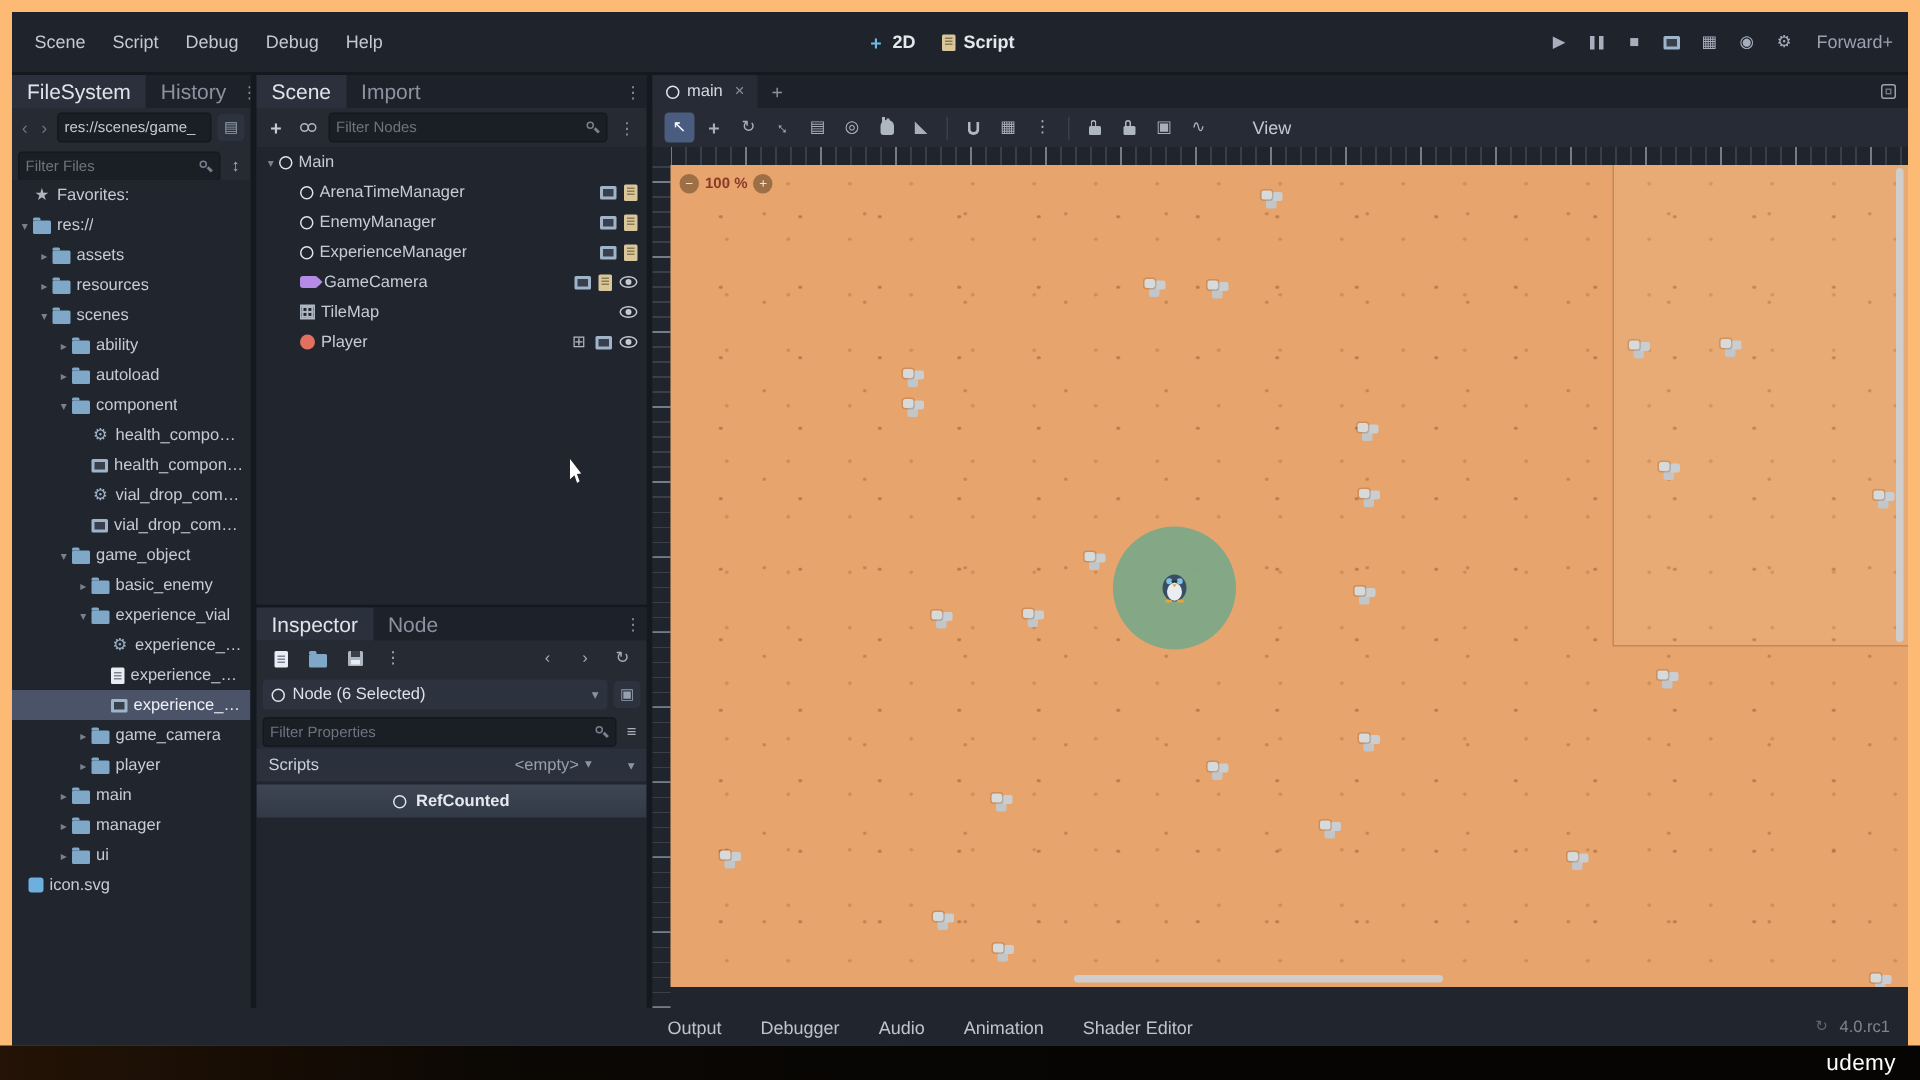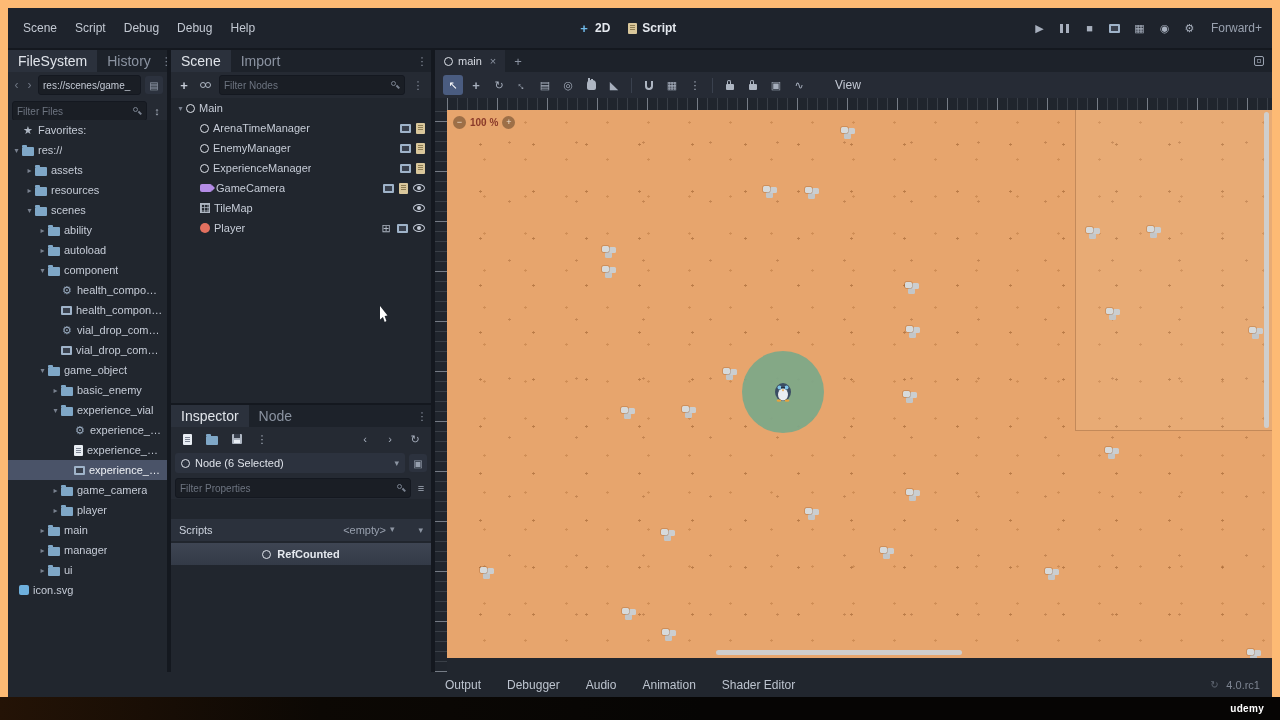--- a/index.html
+++ b/index.html
@@ -46,21 +46,21 @@
 
   
   .insp-toolbar{display:flex;align-items:center;height:24px;padding:0 8px}
   .ibtns{display:flex;align-items:center;gap:9px}
   .ibtn{display:flex;align-items:center;justify-content:center;width:16px;height:16px}
   .selrow{display:flex;gap:4px;padding:2px 4px;align-items:center}
   .selbtn{flex:1;display:flex;align-items:center;gap:5px;height:20px;background:#2c323e;border-radius:3px;padding:0 6px;font-size:11px;color:#dde1e8;min-width:0}
   .selbtn .lbl{overflow:hidden;text-overflow:ellipsis;white-space:nowrap}
   .selbtn .chev{margin-left:auto;color:#8d95a3;font-size:9px}
   .insp-body{position:absolute;left:0;right:0;top:94px;bottom:0;background:#21262e}
-  .scriptsrow{display:flex;align-items:center;height:22px;background:#2b313c;margin-top:20px;padding:0 8px;font-size:11px;color:#ccd2dd}
+  .scriptsrow{display:flex;align-items:center;height:22px;background:#2b313c;margin-top:0;padding:0 8px;font-size:11px;color:#ccd2dd}
   .scriptsrow .val{margin-left:auto;margin-right:24px;color:#98a0ae;display:flex;gap:4px;align-items:flex-start}
   .endchev{color:#8d95a3;font-size:9px}
   .classbar{height:22px;margin-top:2px;background:linear-gradient(#3e4553,#333a47);display:flex;align-items:center;justify-content:center;gap:6px;font-size:11px;font-weight:700;color:#e5e9ef}
 
   
   .viewport{position:absolute;left:427px;top:42px;width:837px;height:622px;background:#21262e}
   .scene-tabs{position:absolute;left:0;top:0;width:100%;height:22px;background:#1d222a;display:flex;align-items:center}
   .scene-tab{display:flex;align-items:center;gap:5px;height:22px;padding:0 9px;background:#262b35;font-size:11px;color:#d6dae2}
   .closex{color:#8b93a1;font-size:11px;margin-left:3px}
   .addtab{color:#8b93a1;font-size:13px;padding:0 9px}
@@ -97,21 +97,21 @@
   .hsb{position:absolute;left:269px;top:540px;width:246px;height:5px;background:#ccd1d7;border-radius:3px;opacity:.9}
 
   
   .bottombar{position:absolute;left:0;top:664px;width:1264px;height:25px;background:#21262e;display:flex;align-items:center;box-sizing:border-box;padding-left:437px}
   .bbitems{display:flex;gap:26px}
   .bbitem{font-size:12px;color:#bdc4cf}
   .bb-right{margin-left:auto;display:flex;align-items:center;gap:6px;padding-right:12px;color:#7e8592;font-size:11px}
   .brandbar{position:absolute;left:0;top:697px;width:1280px;height:23px;
     background:linear-gradient(90deg,#241306 0,#0c0804 25%,#060504 55%,#060504 100%);
     display:flex;align-items:center;justify-content:flex-end;padding-right:16px;box-sizing:border-box}
-  .brand{color:#fff;font-size:10px;font-weight:700;letter-spacing:.3px}
+  .brand{color:#fff;font-size:15px;font-weight:400;letter-spacing:.3px}
   .cursor{position:absolute;left:380px;top:306px;width:11px;height:16px;z-index:40;background:#fff;
     clip-path:polygon(0 0,0 84%,27% 68%,43% 100%,58% 93%,42% 62%,68% 60%);
     filter:drop-shadow(0 0 1px rgba(0,0,0,.8))}
 
   
   .ic{display:inline-flex;align-items:center;justify-content:center;position:relative;flex:0 0 auto;font-style:normal}
   .icg{font-size:11px;line-height:1;color:#a7afbd;display:inline-flex;align-items:center;justify-content:center;min-width:12px}
   .icg.big{font-size:13px;font-weight:700}
   .ic-folder{width:12px;height:9px;background:#7fa7c7;border-radius:1px;margin-top:2px}
   .ic-folder::before{content:"";position:absolute;top:-2px;left:0;width:5px;height:2px;background:#7fa7c7;border-radius:1px 1px 0 0}

